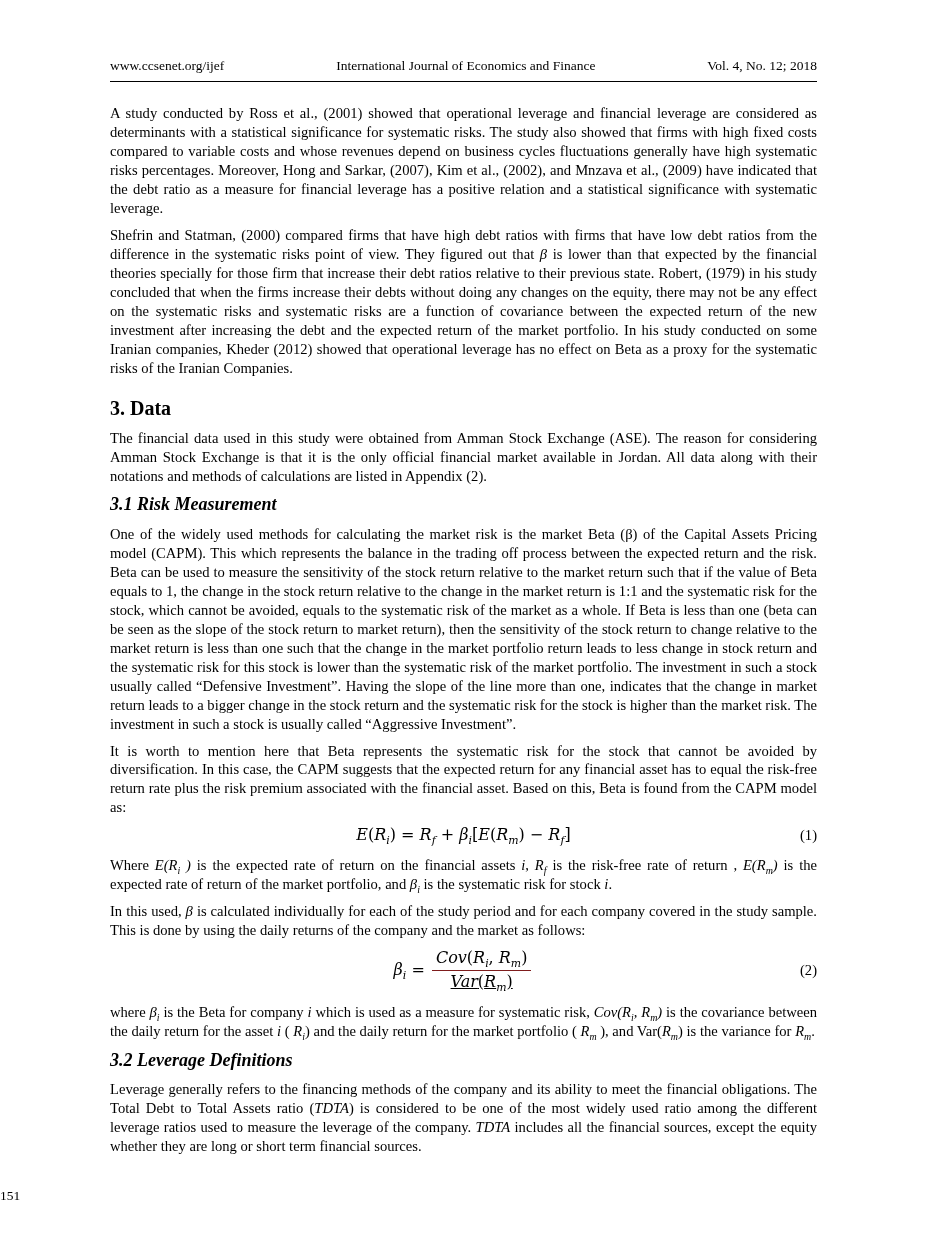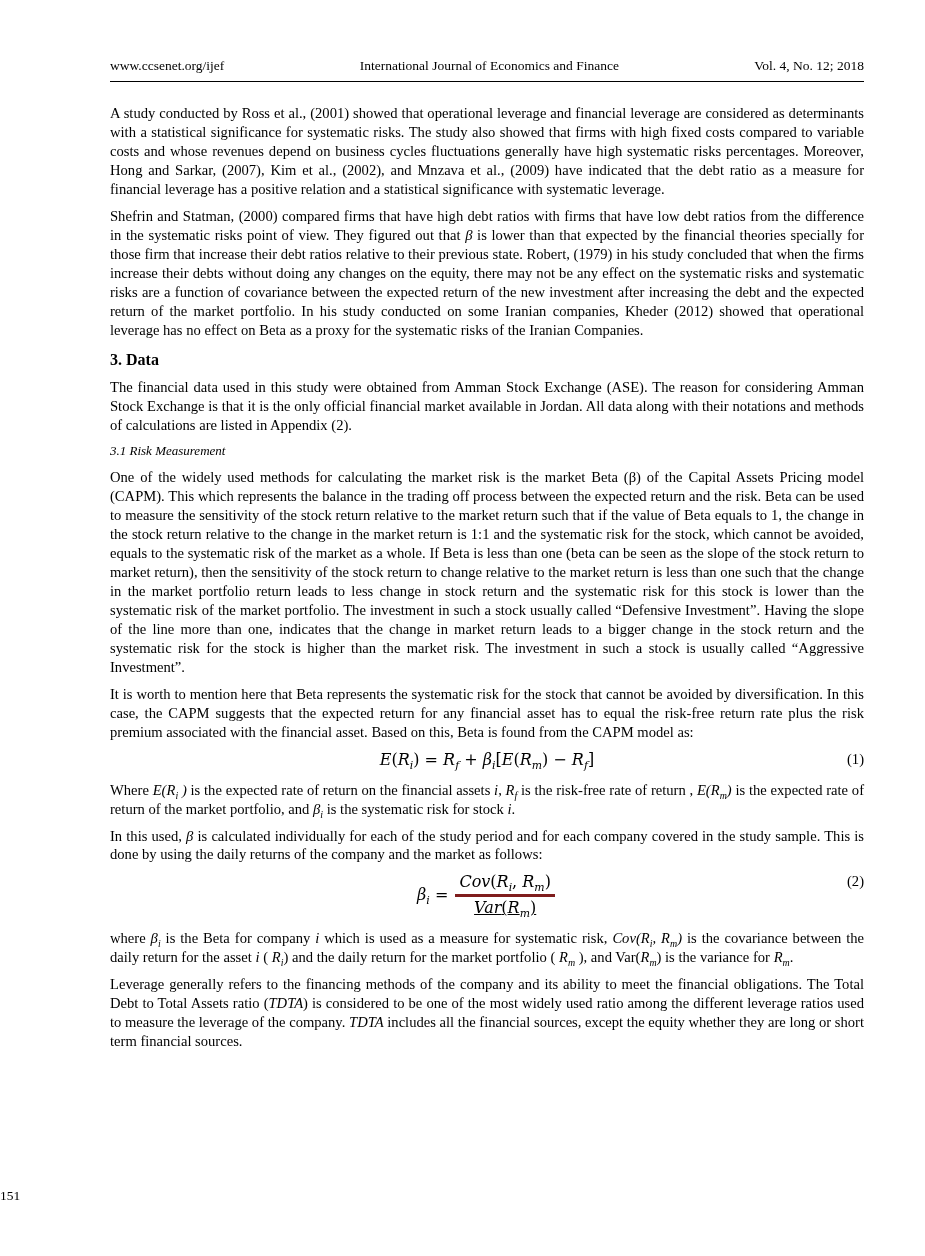--- a/index.html
+++ b/index.html
@@ -1,37 +1,37 @@
 <!DOCTYPE html>
 <html><head>
 <meta charset="utf-8">
 <style>
   html,body{margin:0;padding:0;background:#ffffff;}
   .page{
     width:925px;height:1256px;background:#ffffff;box-sizing:border-box;
-    position:relative;padding:58px 61px 0 110px;
+    position:relative;padding:58px 108px 0 110px;
     font-family:"Liberation Serif","DejaVu Serif",serif;color:#000;
   }
   .page-header{
     display:flex;justify-content:space-between;align-items:baseline;
     font-size:13.5px;padding-bottom:7px;border-bottom:1px solid #000;
   }
   .page-header span{white-space:nowrap;}
   .article{margin-top:22px;font-size:14.6px;line-height:1.3;text-align:justify;}
   .article p{margin:0 0 8px 0;}
-  .section-heading{font-size:16px;font-weight:bold;margin:10px 0 8px 0;}
-  .subsection-heading{font-size:13px;font-weight:normal;font-style:italic;margin:4px 0 8px 0;}
+  .section-heading{font-size:20px;font-weight:bold;margin:17px 0 8px 0;}
+  .subsection-heading{font-size:18px;font-weight:bold;font-style:italic;margin:4px 0 8px 0;}
   .it{font-style:italic;}
   sub{font-size:0.68em;line-height:0;}
-  .equation-row{display:flex;margin:6px 0 10px 0;}
+  .equation-row{display:flex;align-items:center;margin:6px 0 10px 0;}
   .eq-spacer{width:46px;}
   .eq-body{flex:1;text-align:center;font-size:16px;font-family:"DejaVu Serif","Liberation Serif",serif;}
   .eq-number{width:46px;text-align:right;font-size:14.6px;}
   .frac{display:inline-block;vertical-align:middle;text-align:center;margin:0 2px;}
-  .frac-num{display:block;padding:0 4px 1px 4px;border-bottom:3px solid #7f1d1d;}
+  .frac-num{display:block;padding:0 4px 1px 4px;border-bottom:1px solid #7f1d1d;}
   .frac-den{display:block;padding-top:1px;text-decoration:underline;}
   .page-footer{
     position:absolute;left:0;right:0;bottom:52px;text-align:left;font-size:13.5px;
   }
 </style>
 </head>
 <body>
 
 <div class="page">
 
@@ -70,20 +70,21 @@
     <div class="equation-row">
       <span class="eq-spacer"></span>
       <span class="eq-body">
         <span><span class="it">β</span><sub class="it">i</sub><span> = </span></span><span class="frac"><span class="frac-num"><span class="it">Cov</span><span>(</span><span class="it">R</span><sub class="it">i</sub><span>, </span><span class="it">R</span><sub class="it">m</sub><span>)</span></span><span class="frac-den"><span class="it">Var</span><span>(</span><span class="it">R</span><sub class="it">m</sub><span>)</span></span></span>
       </span>
       <span class="eq-number">(2)</span>
     </div>
 
     <p><span>where </span><span class="it">β</span><sub class="it">i</sub><span> is the Beta for company </span><span class="it">i</span><span> which is used as a measure for systematic risk, </span><span class="it">Cov(R</span><sub class="it">i</sub><span class="it">, R</span><sub class="it">m</sub><span class="it">)</span><span> is the covariance between the daily return for the asset </span><span class="it">i</span><span> ( </span><span class="it">R</span><sub class="it">i</sub><span>) and the daily return for the market portfolio ( </span><span class="it">R</span><sub class="it">m</sub><span> ), and Var(</span><span class="it">R</span><sub class="it">m</sub><span>) is the variance for </span><span class="it">R</span><sub class="it">m</sub><span>.</span></p>
 
+    <h3 class="subsection-heading">3.2 Leverage Definitions</h3>
 
     <p><span>Leverage generally refers to the financing methods of the company and its ability to meet the financial obligations. The Total Debt to Total Assets ratio (</span><span class="it">TDTA</span><span>) is considered to be one of the most widely used ratio among the different leverage ratios used to measure the leverage of the company. </span><span class="it">TDTA</span><span> includes all the financial sources, except the equity whether they are long or short term financial sources.</span></p>
 
   </div>
 
   <div class="page-footer">
     <span>151</span>
   </div>
 
 </div>

